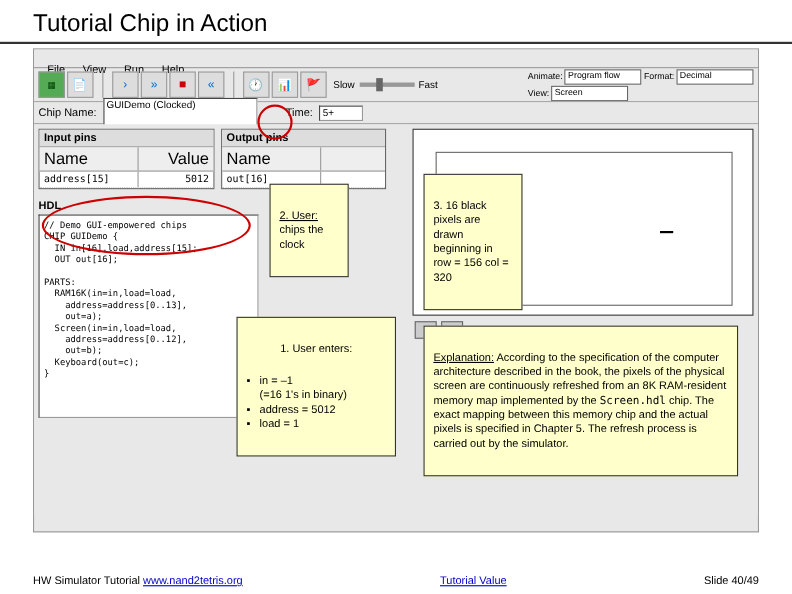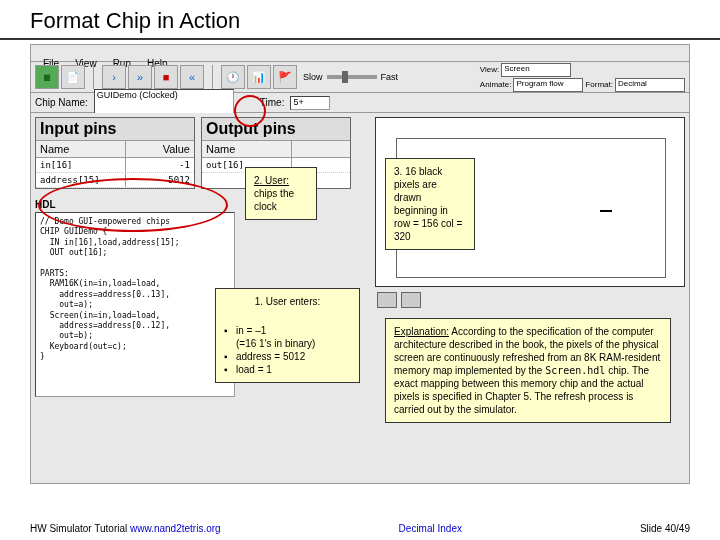--- a/index.html
+++ b/index.html
@@ -25,49 +25,49 @@
   .format-row { display: flex; align-items: center; gap: 2px; }
   .format-select { width: 70px; height: 14px; background: #fff; border: 1px solid #666; font-size: 8px; padding: 0 2px; }
   .chip-row { height: 20px; background: #e8e8e8; display: flex; align-items: center; padding: 0 4px; gap: 6px; font-size: 10px; border-bottom: 1px solid #999; }
   .chip-input { width: 140px; height: 28px; background: #fff; border: 1px inset #999; padding: 0 2px; font-size: 9px; }
   .time-input { width: 40px; height: 14px; background: #fff; border: 1px inset #999; padding: 0 2px; font-size: 9px; }
   .main-area { display: flex; height: 356px; }
   .left-panel { width: 340px; background: #e8e8e8; position: relative; }
   .right-panel { flex: 1; background: #e8e8e8; position: relative; }
   .pin-section { display: flex; gap: 6px; padding: 4px; }
   .pin-box { width: 160px; background: #fff; border: 1px solid #666; }
-  .pin-header { background: #ddd; font-size: 16px; font-weight: bold; padding: 2px 4px; border-bottom: 1px solid #999; }
-  .pin-table-header { display: flex; background: #eee; border-bottom: 1px solid #999; font-size: 11px; }
+  .pin-header { background: #ddd; font-size: 10px; font-weight: bold; padding: 2px 4px; border-bottom: 1px solid #999; }
+  .pin-table-header { display: flex; background: #eee; border-bottom: 1px solid #999; font-size: 15px; }
   .pin-col-name { width: 90px; padding: 2px 4px; border-right: 1px solid #999; }
   .pin-col-val { flex: 1; padding: 2px 4px; text-align: right; }
   .pin-row { display: flex; font-size: 9px; font-family: monospace; border-bottom: 1px dotted #ccc; }
   .hdl-section { padding: 4px; }
   .hdl-label { font-size: 10px; font-weight: bold; padding: 2px 0; }
   .hdl-box { width: 200px; height: 185px; background: #fff; border: 1px inset #999; font-family: monospace; font-size: 8px; padding: 4px; white-space: pre; overflow: hidden; line-height: 1.3; }
   .screen-box { position: absolute; top: 4px; left: 4px; right: 4px; height: 170px; background: #fff; border: 1px solid #333; }
   .screen-inner { position: absolute; top: 20px; left: 20px; width: 270px; height: 140px; border: 1px solid #666; background: #fff; }
   .ram-area { position: absolute; bottom: 4px; left: 4px; right: 4px; height: 175px; background: #e8e8e8; }
   .ram-icons { display: flex; gap: 4px; padding: 2px; }
   .ram-icon { width: 20px; height: 16px; background: #ccc; border: 1px solid #666; }
-  .callout { position: absolute; background: #ffffcc; border: 1px solid #333; padding: 6px 8px; font-size: 10px; line-height: 1.3; }
+  .callout { position: absolute; background: #ffffcc; border: 1px solid #333; padding: 22px 8px; font-size: 10px; line-height: 1.3; }
   .callout-2 { top: 167px; left: 245px; width: 72px; }
   .callout-3 { top: 158px; left: 385px; width: 90px; }
   .callout-1 { top: 288px; left: 215px; width: 145px; }
-  .explain { top: 318px; left: 385px; width: 286px; font-size: 10px; }
+  .explain { top: 296px; left: 385px; width: 286px; font-size: 10px; }
   .footer { position: absolute; bottom: 6px; left: 30px; right: 30px; display: flex; justify-content: space-between; font-size: 10px; }
-  .link { color: #0000cc; }
+  .link { color: #0000cc; text-decoration: underline; }
   .circle { position: absolute; border: 2px solid #c00; border-radius: 50%; pointer-events: none; }
   .circle-clock { top: 95px; left: 234px; width: 32px; height: 32px; }
   .circle-table { top: 178px; left: 38px; width: 190px; height: 54px; border-radius: 50% / 50%; }
   .pixel-dash { position: absolute; top: 210px; left: 600px; width: 12px; height: 2px; background: #000; }
 </style>
 </head>
 <body>
 
-<div class="slide-title">Format Chip in Action</div>
+<div class="slide-title">Tutorial Chip in Action</div>
 <div class="title-underline"></div>
 
 <div class="sim-window">
   <div class="menubar">
     <div class="menu-item">File</div>
     <div class="menu-item">View</div>
     <div class="menu-item">Run</div>
     <div class="menu-item">Help</div>
   </div>
   <div class="toolbar">
@@ -90,49 +90,45 @@
     </div>
     <div class="slider-group">
       <span>Slow</span>
       <div class="slider-track">
           <div class="slider-thumb"></div>
         </div>
       <span>Fast</span>
     </div>
     <div class="format-group">
       <div class="format-row">
-        <span>View:</span>
-        <div class="format-select">Screen</div>
-      </div>
-      <div class="format-row">
         <span>Animate:</span>
         <div class="format-select">Program flow</div>
         <span>Format:</span>
         <div class="format-select">Decimal</div>
+      </div>
+      <div class="format-row">
+        <span>View:</span>
+        <div class="format-select">Screen</div>
       </div>
     </div>
   </div>
   <div class="chip-row">
     <span>Chip Name:</span>
     <div class="chip-input">GUIDemo (Clocked)</div>
     <span style="margin-left:20px;text-align:center;">Time:</span>
     <div class="time-input">5+</div>
   </div>
   <div class="main-area">
     <div class="left-panel">
       <div class="pin-section">
         <div class="pin-box">
           <div class="pin-header">Input pins</div>
           <div class="pin-table-header">
             <div class="pin-col-name">Name</div>
             <div class="pin-col-val">Value</div>
-          </div>
-          <div class="pin-row">
-            <div class="pin-col-name">in[16]</div>
-            <div class="pin-col-val">-1</div>
           </div>
           <div class="pin-row">
             <div class="pin-col-name">address[15]</div>
             <div class="pin-col-val">5012</div>
           </div>
         </div>
         <div class="pin-box" style="width:150px;">
           <div class="pin-header">Output pins</div>
           <div class="pin-table-header">
             <div class="pin-col-name">Name</div>
@@ -208,15 +204,15 @@
 
 <div class="callout explain">
   <span style="text-decoration:underline;">Explanation:</span>
   <span>According to the specification of the computer architecture described in the book, the pixels of the physical screen are continuously refreshed from an 8K RAM-resident memory map implemented by the </span><span style="font-family:monospace;">Screen.hdl</span><span> chip. The exact mapping between this memory chip and the actual pixels is specified in Chapter 5. The refresh process is carried out by the simulator.</span>
 </div>
 
 <div class="footer">
   <div>
     <span>HW Simulator Tutorial </span><span class="link">www.nand2tetris.org</span>
   </div>
-  <div class="link">Decimal Index</div>
+  <div class="link">Tutorial Value</div>
   <div>Slide 40/49</div>
 </div>
 
 </body></html>

